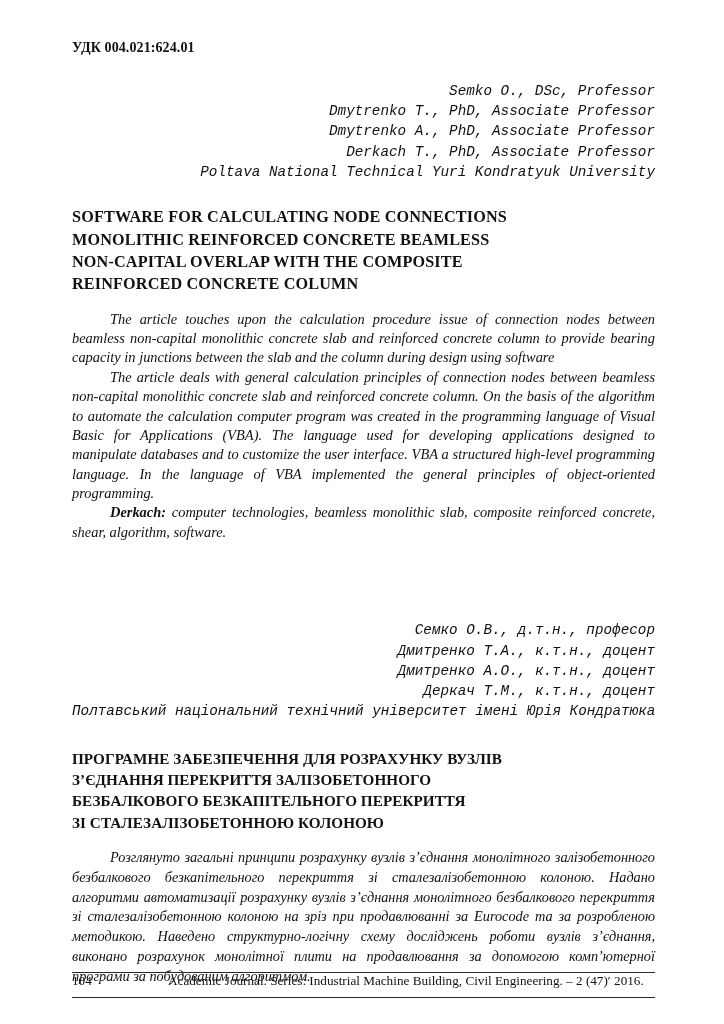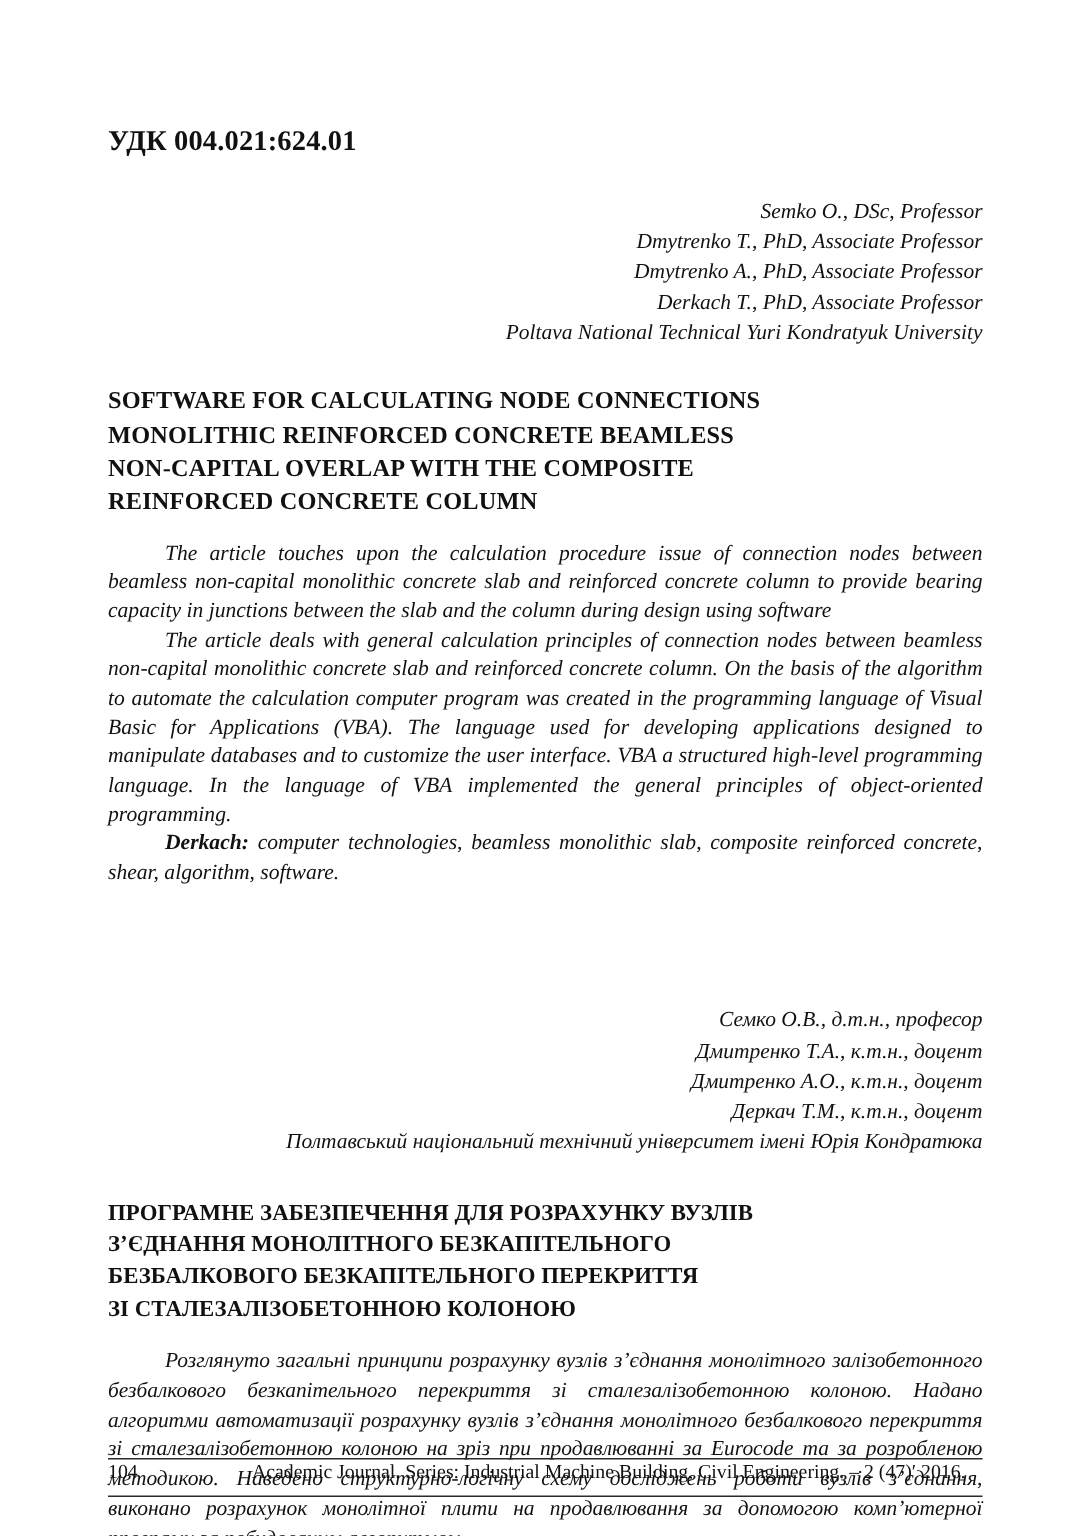--- a/index.html
+++ b/index.html
@@ -19,37 +19,38 @@
   }
   .content {
     position: absolute;
     left: 72px;
     top: 0;
     width: 583px;
   }
 
   
   .udc {
-    font-size: 19px;
+    font-size: 14px;
     font-weight: bold;
     letter-spacing: 0.1px;
-    margin-top: 84px;
+    margin-top: 40px;
     line-height: 1.2;
   }
 
   
   .authors {
     text-align: right;
     font-style: italic;
     font-size: 14.3px;
     line-height: 1.42;
     margin-top: 24px;
   }
   .authors .line {
     white-space: nowrap;
+    font-family: Liberation Mono, monospace;
   }
 
   
   .doc-title {
     text-align: left;
     font-weight: bold;
     font-size: 16.2px;
     line-height: 1.38;
     margin-top: 24px;
     letter-spacing: 0.15px;
@@ -149,21 +150,21 @@
     <div class="authors" style="margin-top:78px;">
       <div class="line">Семко О.В., д.т.н., професор</div>
       <div class="line">Дмитренко Т.А., к.т.н., доцент</div>
       <div class="line">Дмитренко А.О., к.т.н., доцент</div>
       <div class="line">Деркач Т.М., к.т.н., доцент</div>
       <div class="line">Полтавський національний технічний університет імені Юрія Кондратюка</div>
     </div>
 
     <div class="doc-title uk">
       <span class="line">ПРОГРАМНЕ ЗАБЕЗПЕЧЕННЯ ДЛЯ РОЗРАХУНКУ ВУЗЛІВ</span>
-      <span class="line">З’ЄДНАННЯ МОНОЛІТНОГО БЕЗКАПІТЕЛЬНОГО</span>
+      <span class="line">З’ЄДНАННЯ ПЕРЕКРИТТЯ ЗАЛІЗОБЕТОННОГО</span>
       <span class="line">БЕЗБАЛКОВОГО БЕЗКАПІТЕЛЬНОГО ПЕРЕКРИТТЯ</span>
       <span class="line">ЗІ СТАЛЕЗАЛІЗОБЕТОННОЮ КОЛОНОЮ</span>
     </div>
 
     <div class="abstract uk">
       <p>Розглянуто загальні принципи розрахунку вузлів з’єднання монолітного залізобетонного безбалкового безкапітельного перекриття зі сталезалізобетонною колоною. Надано алгоритми автоматизації розрахунку вузлів з’єднання монолітного безбалкового перекриття зі сталезалізобетонною колоною на зріз при продавлюванні за Eurocode та за розробленою методикою. Наведено структурно-логічну схему досліджень роботи вузлів з’єднання, виконано розрахунок монолітної плити на продавлювання за допомогою комп’ютерної програми за побудованим алгоритмом.</p>
 
     </div>
 
   </div>

